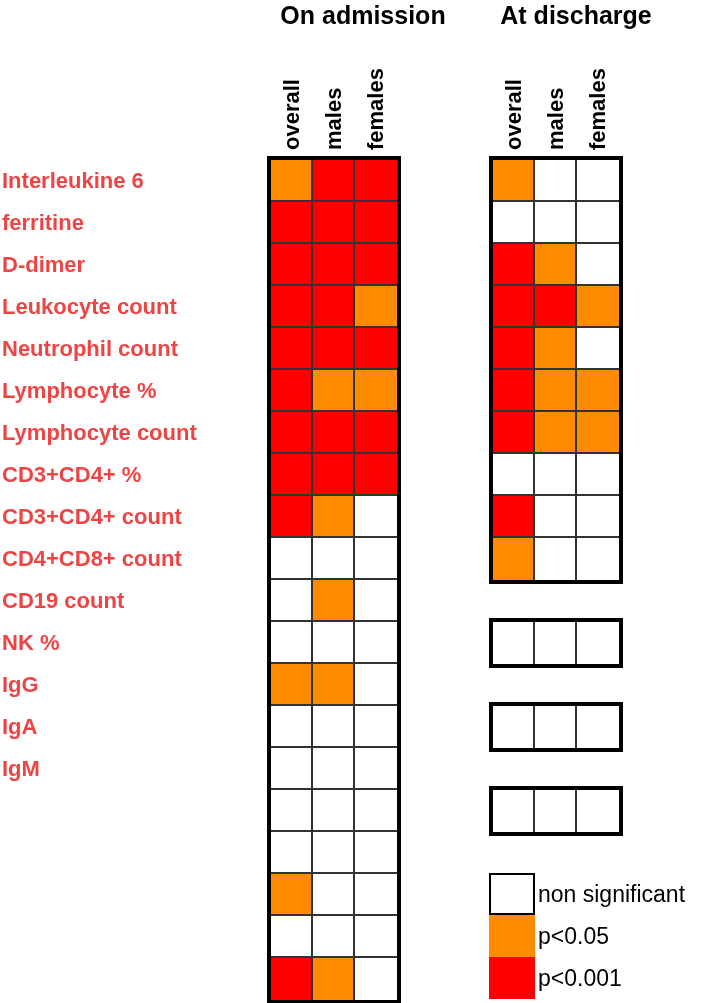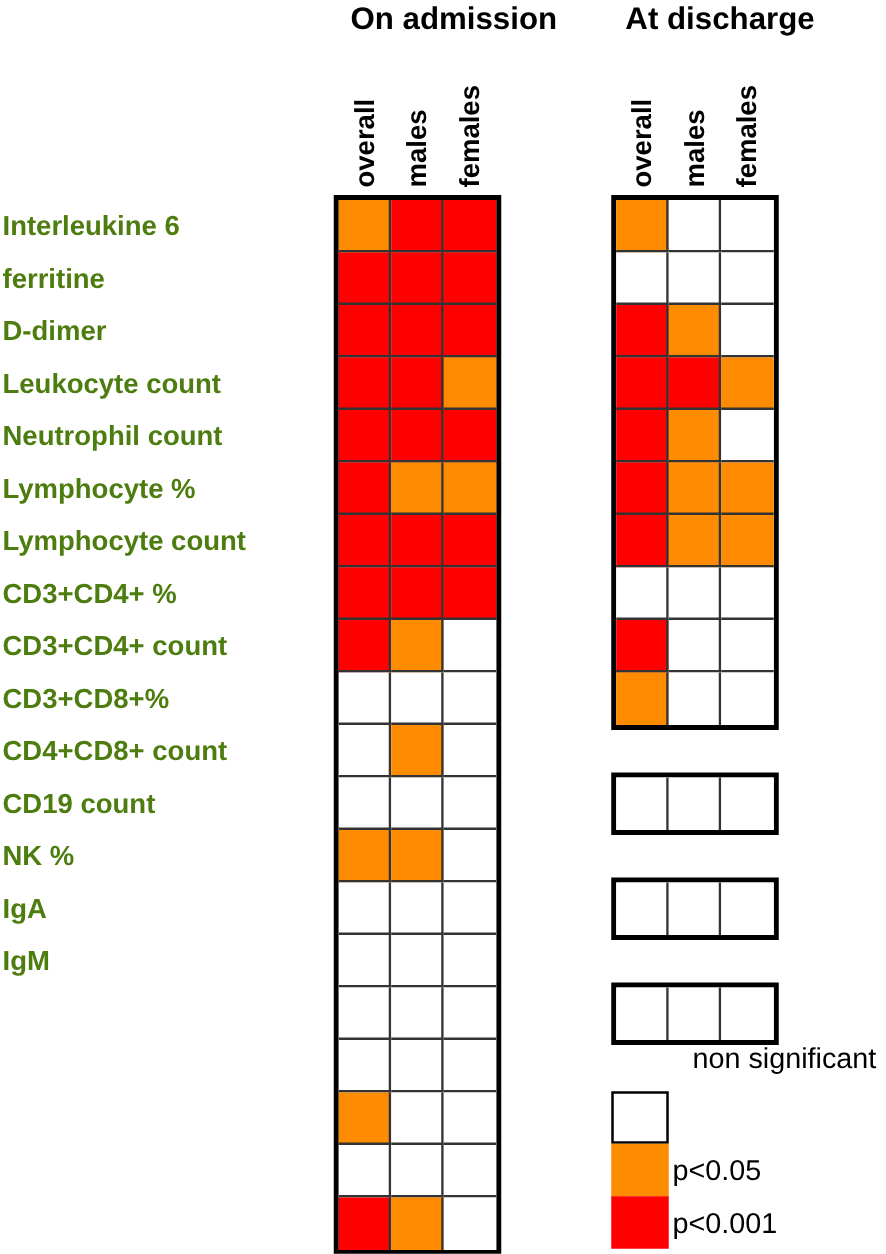--- a/index.html
+++ b/index.html
@@ -29,21 +29,21 @@
   .grid-row{display:flex;height:42px;}
   .cell{
     width:42px;height:42px;box-sizing:border-box;
     border-right:2px solid #333;border-bottom:2px solid #333;
   }
   .cell.last-col{border-right:none;}
   .grid-row.last-row .cell{border-bottom:none;}
   #row-labels{position:absolute;left:2px;top:160px;width:262px;}
   .row-label{
     height:42px;display:flex;align-items:center;
-    font-size:22px;font-weight:bold;color:#4d7c0f;white-space:nowrap;
+    font-size:22px;font-weight:bold;color:#ef4444;white-space:nowrap;
   }
   .legend-swatch{
     position:absolute;left:489px;width:46px;height:42px;box-sizing:border-box;
   }
   .legend-swatch.ns{border:2px solid #000;background:#fff;}
   .legend-label{
     position:absolute;left:538px;height:42px;display:flex;align-items:center;
     font-size:23px;color:#000;white-space:nowrap;
   }
 </style>
@@ -66,24 +66,24 @@
 <div id="row-labels">
     <div class="row-label">Interleukine 6</div>
     <div class="row-label">ferritine</div>
     <div class="row-label">D-dimer</div>
     <div class="row-label">Leukocyte count</div>
     <div class="row-label">Neutrophil count</div>
     <div class="row-label">Lymphocyte %</div>
     <div class="row-label">Lymphocyte count</div>
     <div class="row-label">CD3+CD4+ %</div>
     <div class="row-label">CD3+CD4+ count</div>
-    <div class="row-label">CD3+CD8+%</div>
     <div class="row-label">CD4+CD8+ count</div>
     <div class="row-label">CD19 count</div>
     <div class="row-label">NK %</div>
+    <div class="row-label">IgG</div>
     <div class="row-label">IgA</div>
     <div class="row-label">IgM</div>
   </div>
 
 <div class="grid" id="grid-adm">
     <div class="grid-row">
       <div class="cell" style="background: rgb(255, 140, 0);"></div>
       <div class="cell" style="background: rgb(255, 0, 0);"></div>
       <div class="cell last-col" style="background: rgb(255, 0, 0);"></div>
     </div>
@@ -256,18 +256,18 @@
       <div class="grid-row last-row">
         <div class="cell" style="background: rgb(255, 255, 255);"></div>
         <div class="cell" style="background: rgb(255, 255, 255);"></div>
         <div class="cell last-col" style="background: rgb(255, 255, 255);"></div>
       </div>
     </div>
   </div>
 
 <div id="legend">
     <div class="legend-swatch ns" style="top: 873px;"></div>
-    <div class="legend-label" style="top: 825px; margin-left: 16px;">non significant</div>
+    <div class="legend-label" style="top: 873px;">non significant</div>
     <div class="legend-swatch p05" style="top: 915px; background: rgb(255, 140, 0);"></div>
     <div class="legend-label" style="top: 915px;">p&lt;0.05</div>
     <div class="legend-swatch p001" style="top: 957px; background: rgb(255, 0, 0);"></div>
     <div class="legend-label" style="top: 957px;">p&lt;0.001</div>
   </div>
 
 </body></html>

